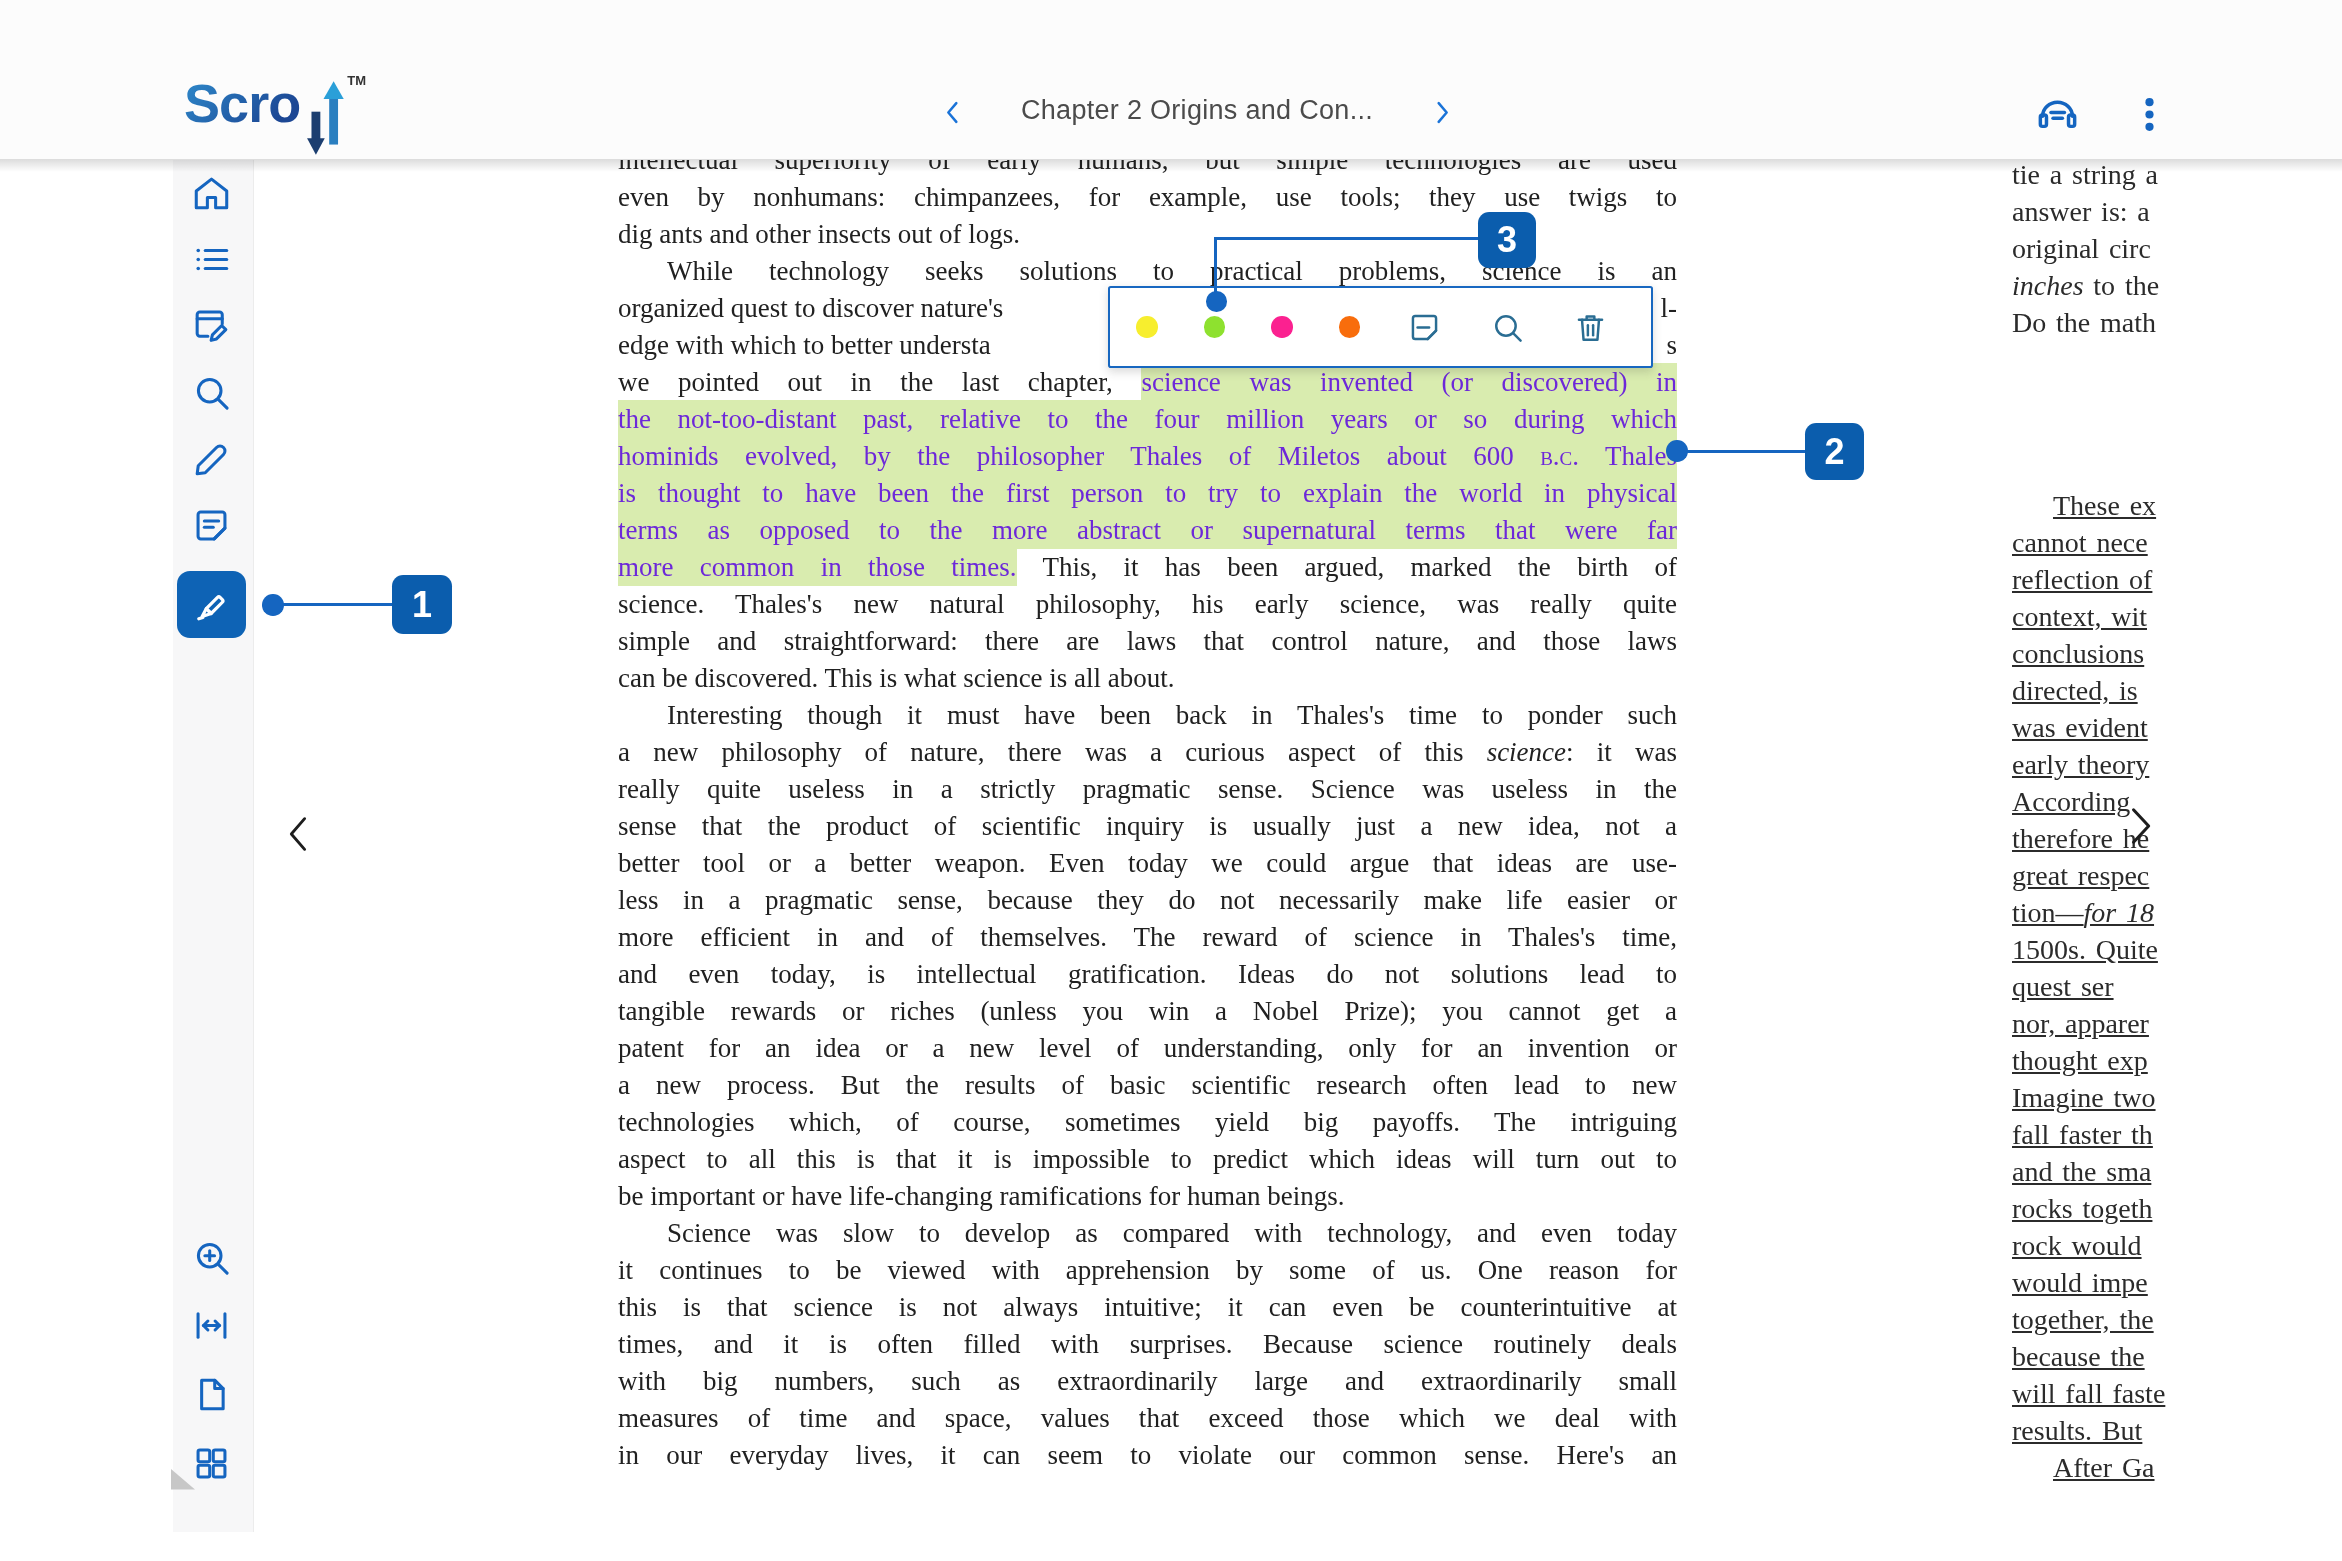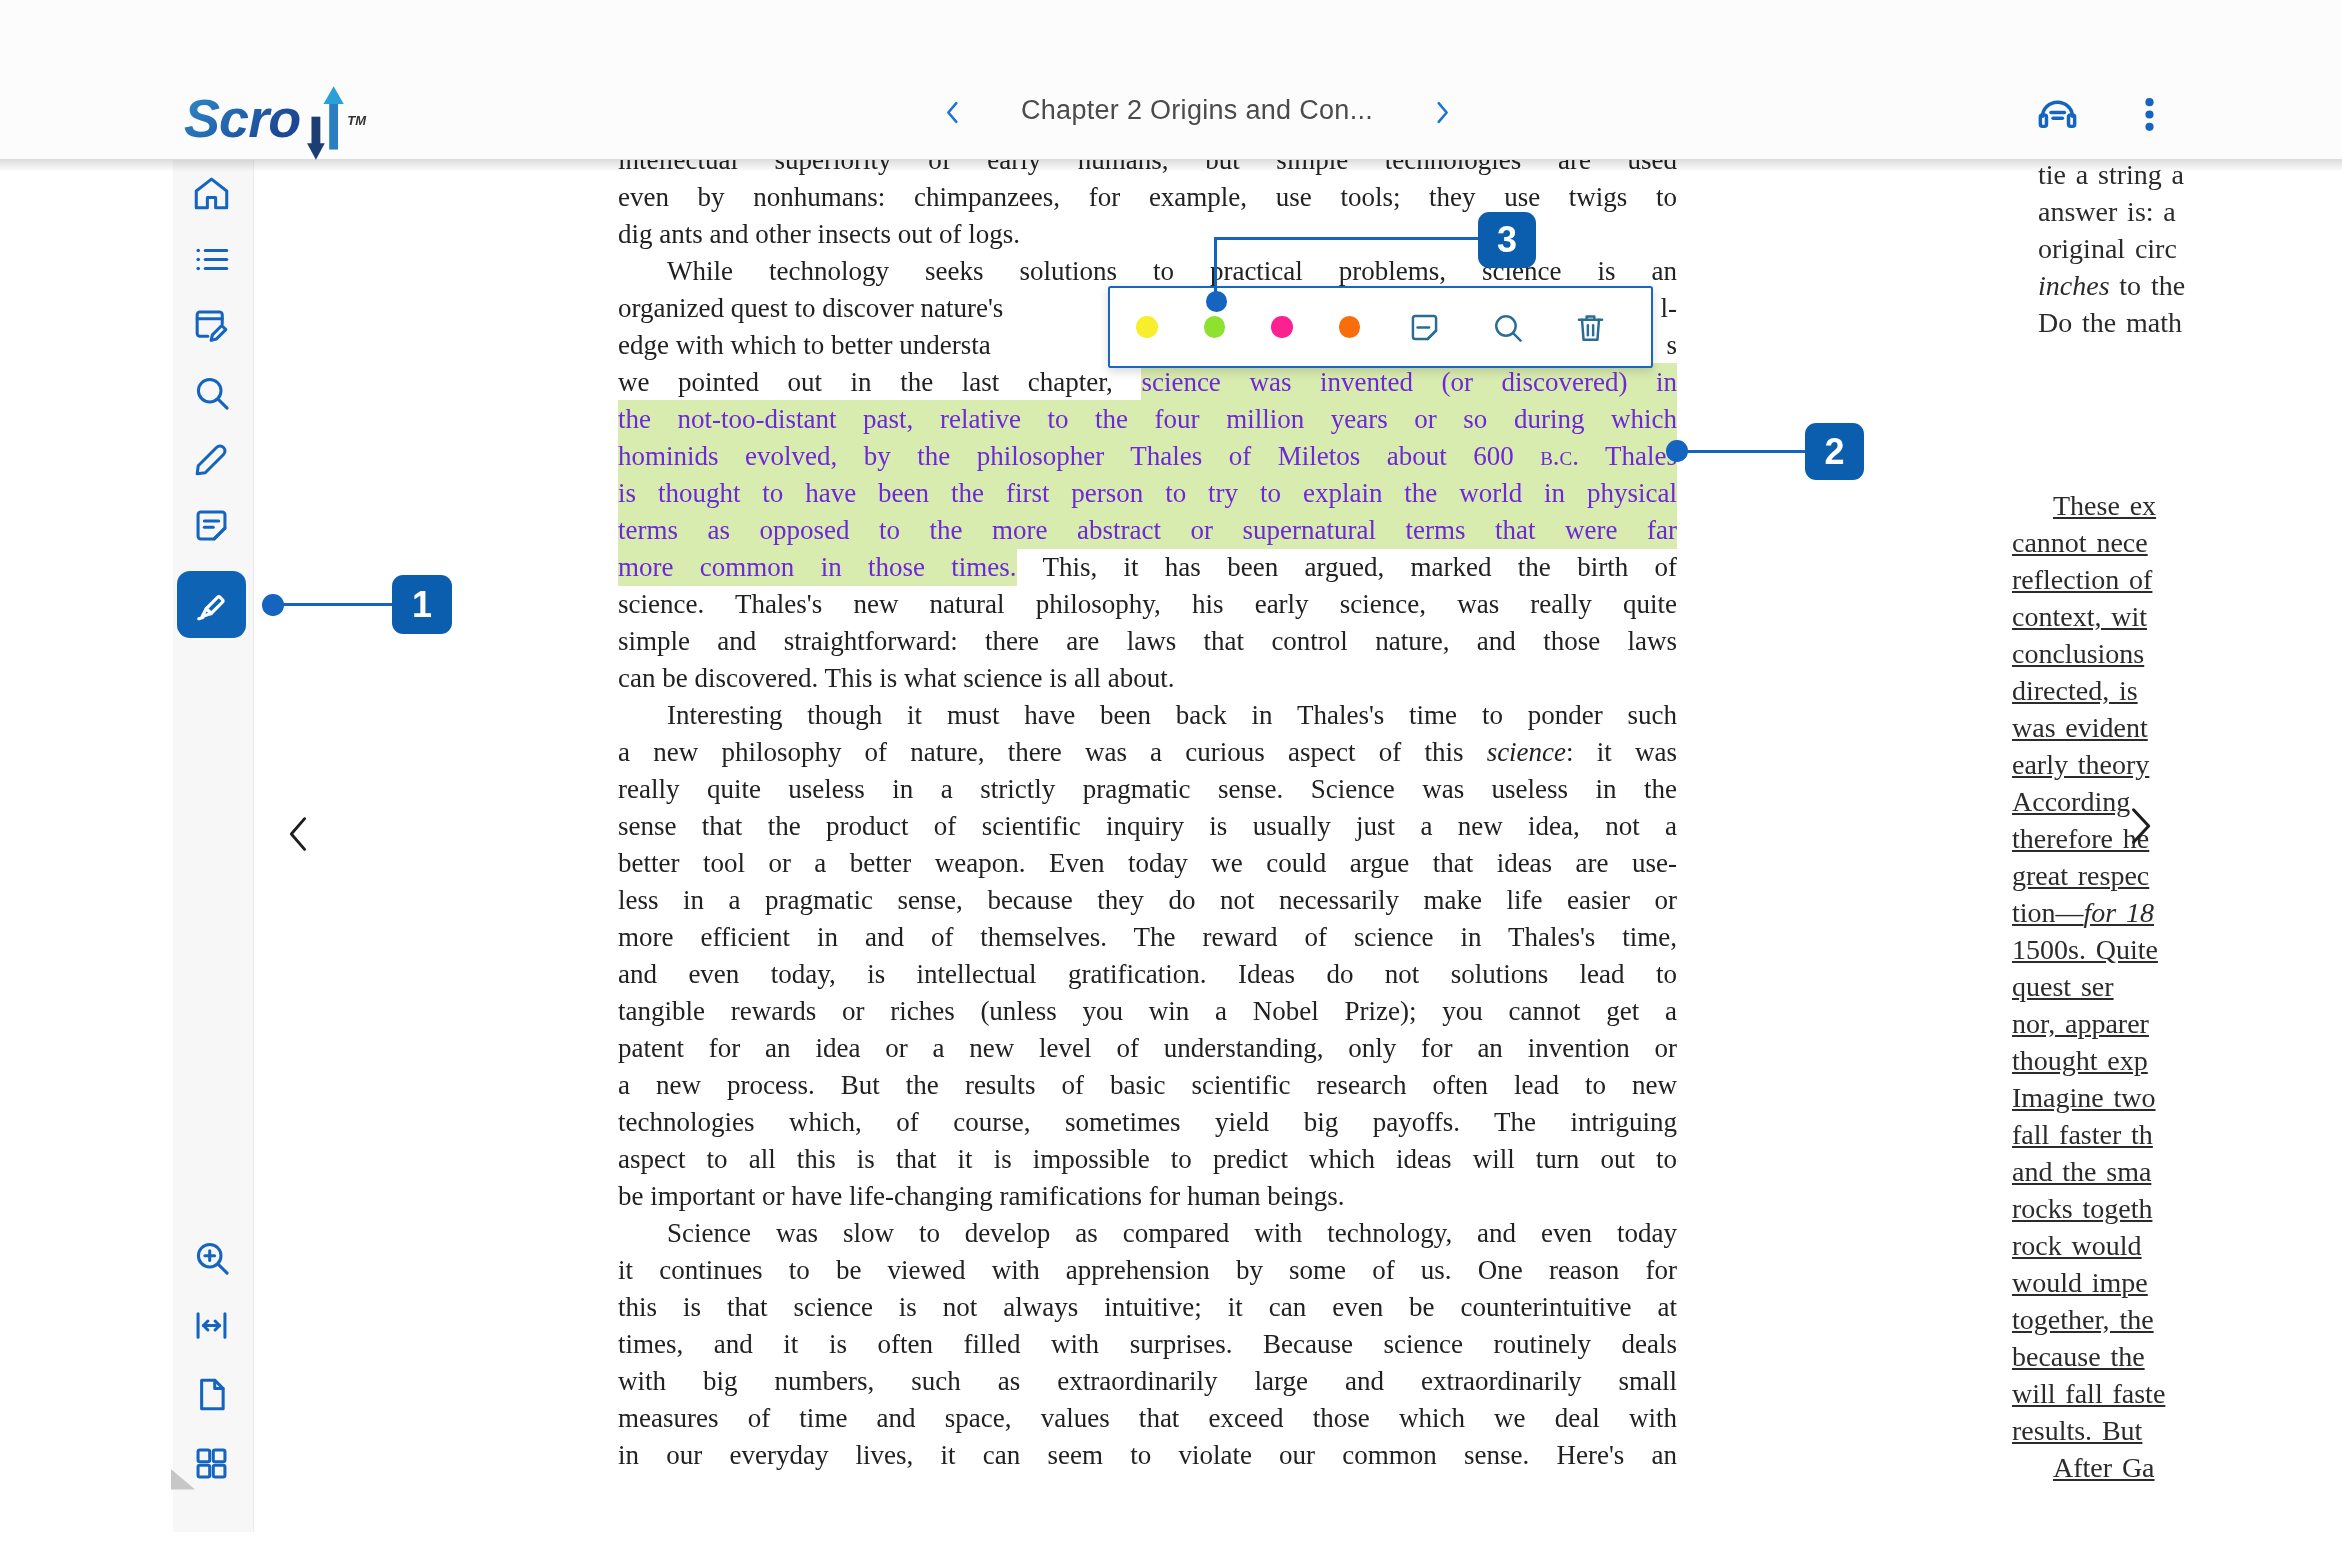--- a/index.html
+++ b/index.html
@@ -3,21 +3,21 @@
 <meta charset="utf-8">
 <style>
   html,body{margin:0;padding:0;background:#ffffff;}
   .app{position:relative;width:2342px;height:1562px;background:#ffffff;overflow:hidden;
        font-family:"Liberation Sans",sans-serif;}
 
   
   .header{position:absolute;left:0;top:0;width:2342px;height:159px;background:#fcfcfc;z-index:8;}
   .header-shadow{position:absolute;left:0;top:159px;width:2342px;height:13px;z-index:8;
        background:linear-gradient(to bottom,rgba(0,0,0,.13),rgba(0,0,0,0));border-top:0.9px solid #ddd;box-sizing:border-box;}
-  .logo{position:absolute;left:184px;top:80px;height:75px;display:flex;align-items:center;z-index:9;font-style:italic;}
+  .logo{position:absolute;left:184px;top:73px;height:75px;display:flex;align-items:flex-start;z-index:9;}
   .logo-text{font-weight:bold;font-size:54px;line-height:60px;letter-spacing:-0.9px;
        background:linear-gradient(135deg,#2f8ccd 0%,#1c4794 80%);
        -webkit-background-clip:text;background-clip:text;color:transparent;}
   .logo-arrows{margin-left:1.9px;margin-bottom:-13px;}
   .logo-tm{font-size:13px;color:#333;margin-left:1.9px;margin-bottom:-5.6px;font-weight:bold;}
   .chap-title{position:absolute;left:972px;top:95px;width:450px;text-align:center;
        font-size:27px;color:#4b4b4b;letter-spacing:0.3px;z-index:9;}
   .hdr-chev{position:absolute;top:92px;width:32px;height:41px;z-index:9;cursor:pointer;}
   .hdr-right{position:absolute;top:88px;z-index:9;}
 
@@ -233,21 +233,21 @@
       <div class="line"><span>be important or have life-changing ramifications for human beings.</span></div>
       <div class="line j ind"><span>Science was slow to develop as compared with technology, and even today</span></div>
       <div class="line j"><span>it continues to be viewed with apprehension by some of us. One reason for</span></div>
       <div class="line j"><span>this is that science is not always intuitive; it can even be counterintuitive at</span></div>
       <div class="line j"><span>times, and it is often filled with surprises. Because science routinely deals</span></div>
       <div class="line j"><span>with big numbers, such as extraordinarily large and extraordinarily small</span></div>
       <div class="line j"><span>measures of time and space, values that exceed those which we deal with</span></div>
       <div class="line j"><span>in our everyday lives, it can seem to violate our common sense. Here's an</span></div>
     </div>
 
-  <div class="right-col" id="rc1" style="top:156px;margin-left:26px;">
+  <div class="right-col" id="rc1" style="top:156px;">
       <div class="rline"><span>tie a string a</span></div>
       <div class="rline"><span>answer is: a</span></div>
       <div class="rline"><span>original circ</span></div>
       <div class="rline"><span class="it">inches</span><span> to the</span></div>
       <div class="rline"><span>Do the math</span></div>
     </div>
   <div class="right-col" id="rc2" style="top:487px;text-decoration:underline;">
       <div class="rline ind"><span>These ex</span></div>
       <div class="rline"><span>cannot nece</span></div>
       <div class="rline"><span>reflection of</span></div>

